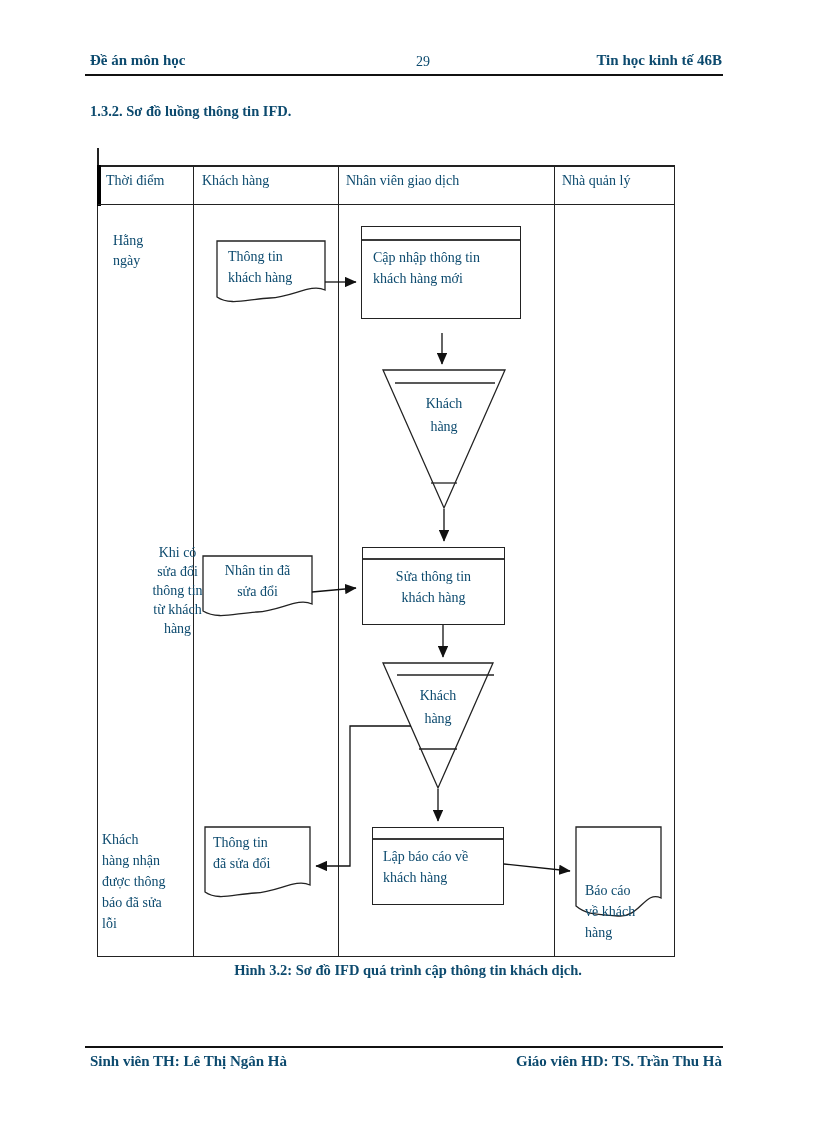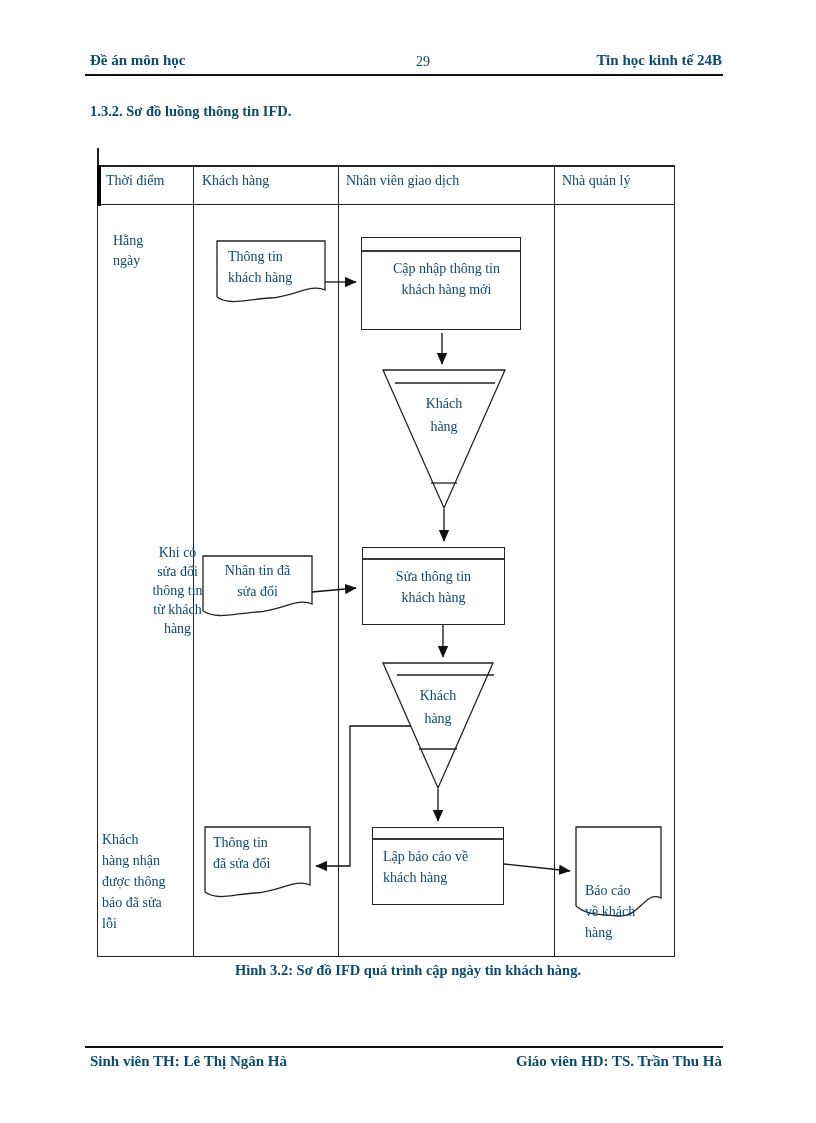--- a/index.html
+++ b/index.html
@@ -40,21 +40,21 @@
   .caption{position:absolute;left:0;width:816px;top:962px;text-align:center;
            font-size:14.5px;font-weight:bold;}
 </style>
 </head>
 <body>
 
 <div class="page">
 
   <div class="abs b fs15" style="left:90px;top:52px;">Đề án môn học</div>
   <div class="abs fs14" style="left:15px;width:816px;top:54px;text-align:center;">29</div>
-  <div class="abs b fs15" style="right:94px;top:52px;">Tin học kinh tế 24B</div>
+  <div class="abs b fs15" style="right:94px;top:52px;">Tin học kinh tế 46B</div>
   <div class="rule" style="top:74px;"></div>
 
   <div class="abs b" style="left:90px;top:103px;font-size:14.5px;">1.3.2. Sơ đồ luồng thông tin IFD.</div>
 
   <div class="caret"></div>
 
   <div class="table">
     <div class="thick-left"></div>
     <div class="vl" style="left:95px;"></div>
     <div class="vl" style="left:240px;"></div>
@@ -113,40 +113,40 @@
   <div class="lbl ml" style="left:228px;top:246px;">Thông tin
 khách hàng</div>
   <div class="lbl ml ctr" style="left:203px;top:560px;width:109px;">Nhân tin đã
 sửa đổi</div>
   <div class="lbl ml" style="left:213px;top:832px;">Thông tin
 đã sửa đổi</div>
   <div class="lbl ml" style="left:585px;top:832px;margin-top:48px;">Báo cáo
 về khách
 hàng</div>
 
-  <div class="proc" style="left:361px;top:237px;width:160px;height:93px;text-align:center;">
+  <div class="proc" style="left:361px;top:226px;width:160px;height:93px;">
     <div class="band" style="height:14px;"></div>
     <div class="pbody ml" style="padding-left:11px;">Cập nhập thông tin
 khách hàng mới</div>
   </div>
   <div class="proc" style="left:362px;top:547px;width:143px;height:78px;">
     <div class="band" style="height:12px;"></div>
     <div class="pbody ml ctr">Sửa thông tin
 khách hàng</div>
   </div>
   <div class="proc" style="left:372px;top:827px;width:132px;height:78px;">
     <div class="band" style="height:12px;"></div>
     <div class="pbody ml" style="padding-left:10px;">Lập báo cáo về
 khách hàng</div>
   </div>
 
   <div class="lbl ml ctr" style="left:404px;top:392px;width:80px;line-height:23px;">Khách
 hàng</div>
   <div class="lbl ml ctr" style="left:398px;top:684px;width:80px;line-height:23px;">Khách
 hàng</div>
 
-  <div class="caption">Hình 3.2: Sơ đồ IFD quá trình cập ngày tin khách hàng.</div>
+  <div class="caption">Hình 3.2: Sơ đồ IFD quá trình cập thông tin khách dịch.</div>
 
   <div class="rule" style="top:1046px;"></div>
   <div class="abs b fs15" style="left:90px;top:1053px;">Sinh viên TH: Lê Thị Ngân Hà</div>
   <div class="abs b fs15" style="right:94px;top:1053px;">Giáo viên HD: TS. Trần Thu Hà</div>
 
 </div>
 
 </body></html>

